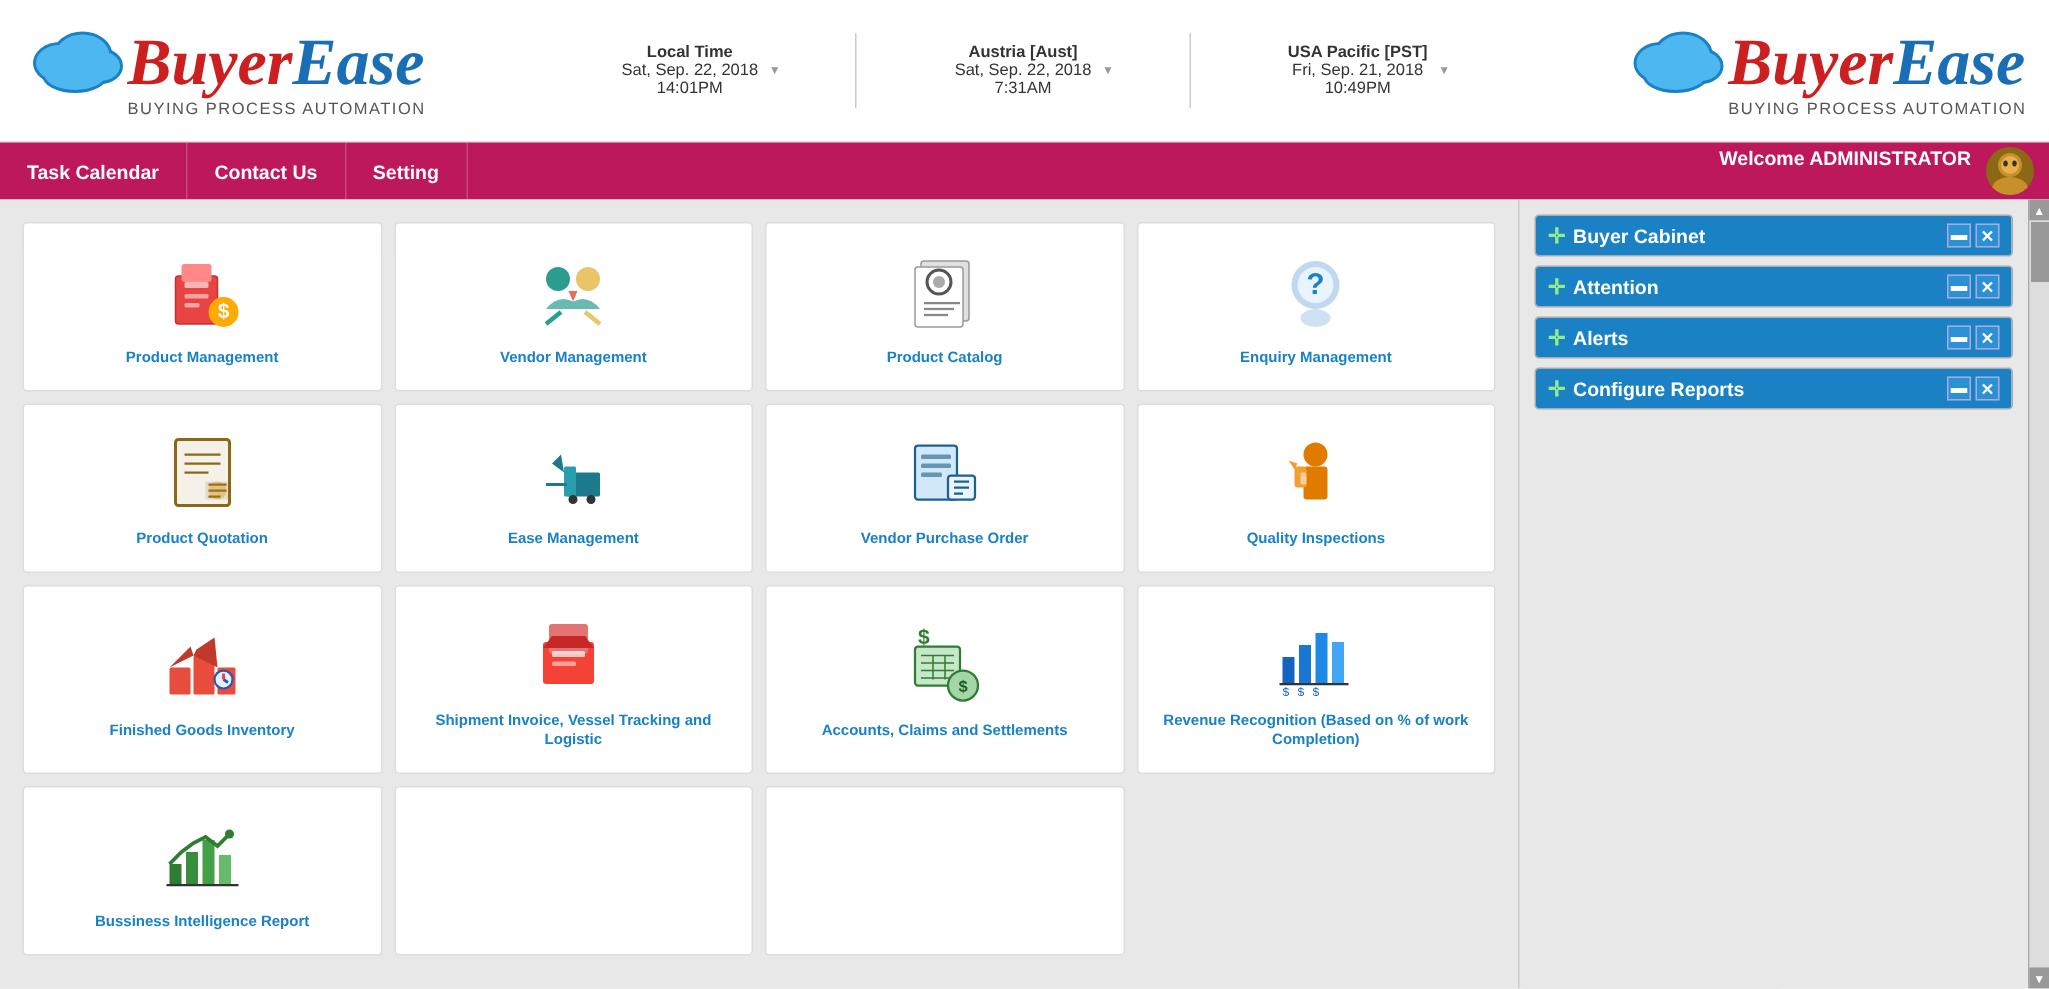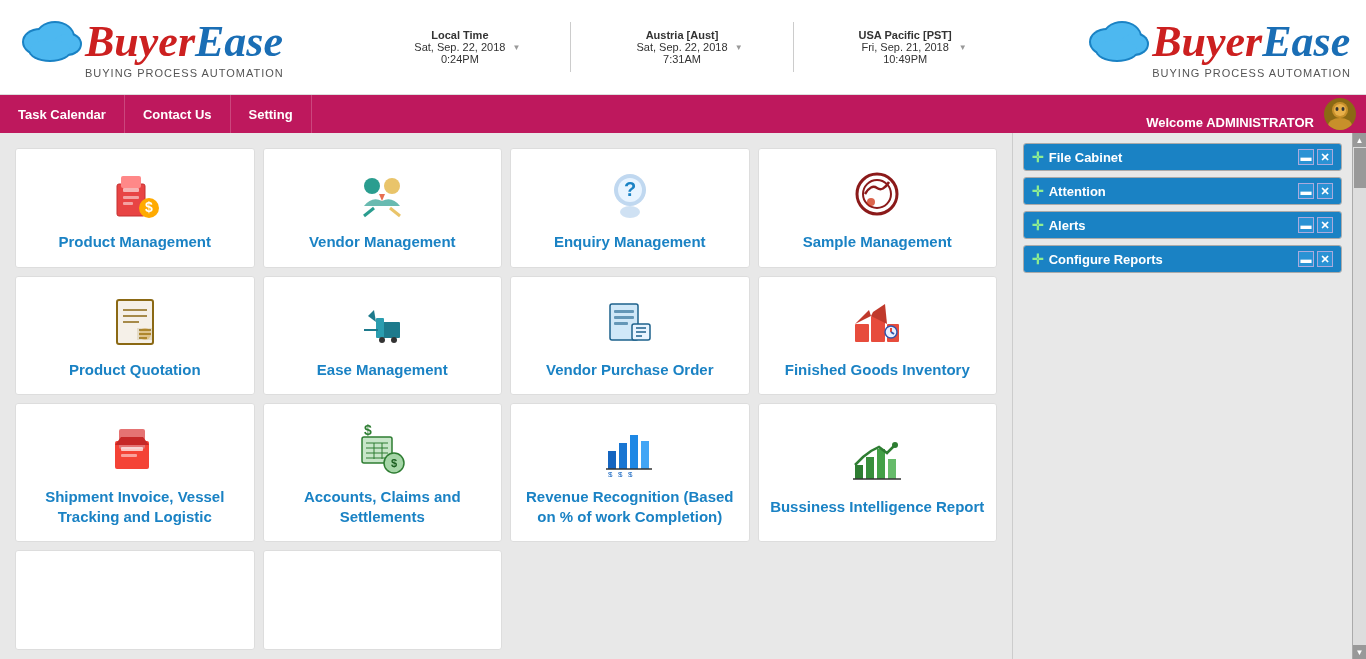--- a/index.html
+++ b/index.html
@@ -55,21 +55,21 @@
       font-size: 13px;
       font-weight: bold;
       cursor: pointer;
       display: flex;
       align-items: center;
       height: 100%;
       border-right: 1px solid rgba(255,255,255,0.2);
     }
     .nav-right {
       display: flex;
-      align-items: flex-end;
+      align-items: flex-start;
       padding-right: 10px;
       color: white;
       font-size: 13px;
       font-weight: bold;
     }
     .avatar {
       width: 32px;
       height: 32px;
       border-radius: 50%;
       background: #8B6914;
@@ -119,21 +119,21 @@
       width: 60px;
       height: 60px;
       margin-bottom: 8px;
       display: flex;
       align-items: center;
       justify-content: center;
       font-size: 40px;
     }
     .module-label {
       color: #1a82c4;
-      font-size: 15px;
+      font-size: 10px;
       font-weight: bold;
       line-height: 1.3;
     }
 
     
     .sidebar-panels {
       width: 340px;
       padding: 10px;
       display: flex;
       flex-direction: column;
@@ -248,21 +248,21 @@
         <div class="logo-sub">BUYING PROCESS AUTOMATION</div>
       </div>
     </div>
   </div>
 
   <div class="time-zones">
 
     <div class="time-zone-block">
       <div class="tz-label">Local Time</div>
       <div class="tz-date">Sat, Sep. 22, 2018</div>
-      <div class="tz-time">0:24PM</div>
+      <div class="tz-time">14:01PM</div>
     </div>
     <div class="divider-line"></div>
 
     <div class="time-zone-block">
       <div class="tz-label">Austria [Aust]</div>
       <div class="tz-date">Sat, Sep. 22, 2018</div>
       <div class="tz-time">7:31AM</div>
     </div>
     <div class="divider-line"></div>
 
@@ -339,44 +339,47 @@
             <circle cx="38" cy="20" r="8" fill="#e9c46a"></circle>
             <path d="M10 40 Q18 30 28 35 Q38 30 46 40" fill="#2a9d8f" opacity="0.7"></path>
             <path d="M25 28 L28 35 L31 28" fill="#e76f51"></path>
             <line x1="10" y1="50" x2="20" y2="42" stroke="#2a9d8f" stroke-width="3"></line>
             <line x1="46" y1="50" x2="36" y2="42" stroke="#e9c46a" stroke-width="3"></line>
           </svg>
         </div>
         <div class="module-label">Vendor Management</div>
       </div>
 
+      <div class="module-card">
+        <div class="module-icon">
+          <svg width="56" height="56" viewBox="0 0 56 56">
+            <rect x="12" y="8" width="32" height="40" rx="2" fill="#e0e0e0" stroke="#999" stroke-width="1"></rect>
+            <rect x="8" y="12" width="32" height="40" rx="2" fill="#fff" stroke="#999" stroke-width="1"></rect>
+            <circle cx="24" cy="22" r="8" fill="none" stroke="#555" stroke-width="2"></circle>
+            <line x1="14" y1="36" x2="38" y2="36" stroke="#888" stroke-width="1.5"></line>
+            <line x1="14" y1="40" x2="34" y2="40" stroke="#888" stroke-width="1.5"></line>
+            <line x1="14" y1="44" x2="30" y2="44" stroke="#888" stroke-width="1.5"></line>
+            <circle cx="24" cy="22" r="4" fill="#aaa"></circle>
+          </svg>
+        </div>
+        <div class="module-label">Product Catalog</div>
+      </div>
 
       <div class="module-card">
         <div class="module-icon">
           <svg width="56" height="56" viewBox="0 0 56 56">
             <circle cx="28" cy="24" r="16" fill="#c0d8f0"></circle>
             <circle cx="28" cy="24" r="12" fill="#e8f4ff"></circle>
             <text x="28" y="30" text-anchor="middle" fill="#1a82c4" font-size="20" font-weight="bold">?</text>
             <ellipse cx="28" cy="46" rx="10" ry="6" fill="#a0c4e8" opacity="0.5"></ellipse>
           </svg>
         </div>
         <div class="module-label">Enquiry Management</div>
       </div>
 
-      <div class="module-card">
-        <div class="module-icon">
-          <svg width="56" height="56" viewBox="0 0 56 56">
-            <circle cx="28" cy="28" r="20" fill="none" stroke="#8B1A1A" stroke-width="3"></circle>
-            <circle cx="28" cy="28" r="14" fill="none" stroke="#8B1A1A" stroke-width="2"></circle>
-            <path d="M16 28 Q22 18 28 22 Q34 26 40 16" fill="none" stroke="#8B1A1A" stroke-width="2.5"></path>
-            <circle cx="22" cy="36" r="4" fill="#cc2200" opacity="0.7"></circle>
-          </svg>
-        </div>
-        <div class="module-label">Sample Management</div>
-      </div>
 
       <div class="module-card">
         <div class="module-icon">
           <svg width="56" height="56" viewBox="0 0 56 56">
             <rect x="10" y="6" width="36" height="44" rx="2" fill="#f5f0e8" stroke="#8B6914" stroke-width="2"></rect>
             <line x1="16" y1="16" x2="40" y2="16" stroke="#8B6914" stroke-width="1.5"></line>
             <line x1="16" y1="22" x2="40" y2="22" stroke="#8B6914" stroke-width="1.5"></line>
             <line x1="16" y1="28" x2="32" y2="28" stroke="#8B6914" stroke-width="1.5"></line>
             <path d="M30 34 L46 34 L46 46 L30 46 Z" fill="#8B6914" opacity="0.15"></path>
             <path d="M32 36 L44 36 M32 40 L44 40 M32 44 L40 44" stroke="#8B6914" stroke-width="1.5"></path>
@@ -409,20 +412,32 @@
             <rect x="12" y="28" width="14" height="3" rx="1" fill="#1d618c" opacity="0.6"></rect>
             <rect x="30" y="30" width="18" height="16" rx="2" fill="#e8f4ff" stroke="#1d618c" stroke-width="1.5"></rect>
             <line x1="34" y1="34" x2="44" y2="34" stroke="#1d618c" stroke-width="1.5"></line>
             <line x1="34" y1="38" x2="44" y2="38" stroke="#1d618c" stroke-width="1.5"></line>
             <line x1="34" y1="42" x2="40" y2="42" stroke="#1d618c" stroke-width="1.5"></line>
           </svg>
         </div>
         <div class="module-label">Vendor Purchase Order</div>
       </div>
 
+      <div class="module-card">
+        <div class="module-icon">
+          <svg width="56" height="56" viewBox="0 0 56 56">
+            <circle cx="28" cy="16" r="8" fill="#e07b00"></circle>
+            <rect x="20" y="24" width="16" height="22" rx="2" fill="#e07b00"></rect>
+            <rect x="14" y="24" width="8" height="14" rx="2" fill="#f0a030"></rect>
+            <path d="M14 26 L10 20 L16 22 Z" fill="#f0a030"></path>
+            <rect x="18" y="28" width="4" height="8" rx="1" fill="#fff" opacity="0.5"></rect>
+          </svg>
+        </div>
+        <div class="module-label">Quality Inspections</div>
+      </div>
 
       <div class="module-card">
         <div class="module-icon">
           <svg width="56" height="56" viewBox="0 0 56 56">
             <rect x="6" y="30" width="14" height="18" rx="1" fill="#e74c3c"></rect>
             <rect x="22" y="22" width="14" height="26" rx="1" fill="#e74c3c"></rect>
             <rect x="38" y="30" width="12" height="18" rx="1" fill="#e74c3c"></rect>
             <path d="M8 28 L20 16 L22 22 L6 30 Z" fill="#c0392b"></path>
             <path d="M24 18 L36 10 L38 30 L22 22 Z" fill="#c0392b"></path>
             <circle cx="42" cy="38" r="6" fill="#e8f0ff" stroke="#3355aa" stroke-width="1.5"></circle>
@@ -507,21 +522,21 @@
 
     </div>
   </div>
 
   <div class="sidebar-panels">
 
     <div class="panel">
       <div class="panel-header">
         <div class="panel-header-left">
           <span class="panel-plus">✛</span>
-          <span>File Cabinet</span>
+          <span>Buyer Cabinet</span>
         </div>
         <div class="panel-header-controls">
           <div class="panel-ctrl">▬</div>
           <div class="panel-ctrl">✕</div>
         </div>
       </div>
     </div>
 
     <div class="panel">
       <div class="panel-header">

